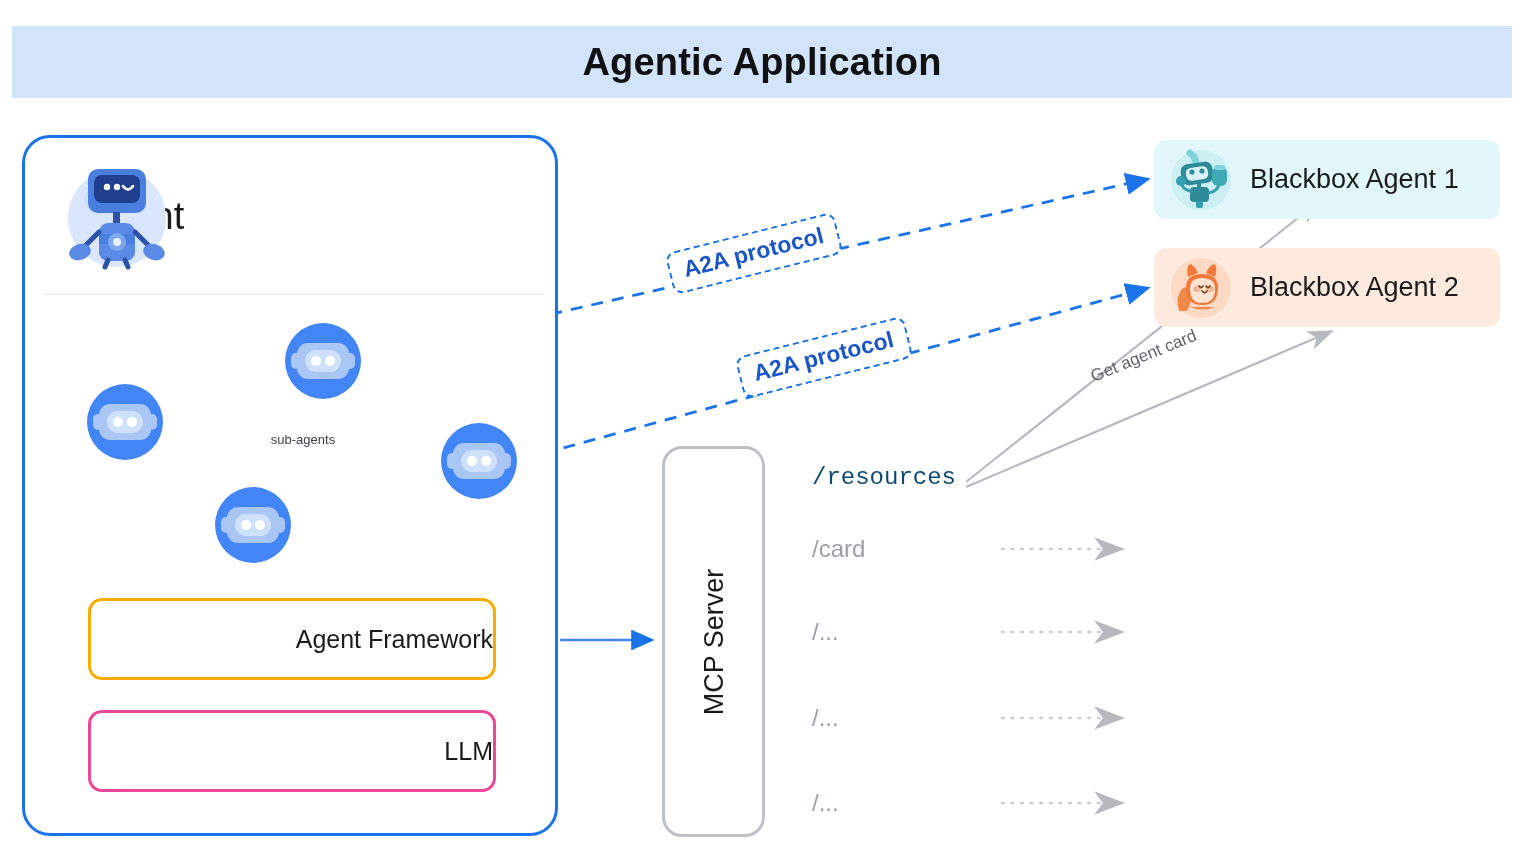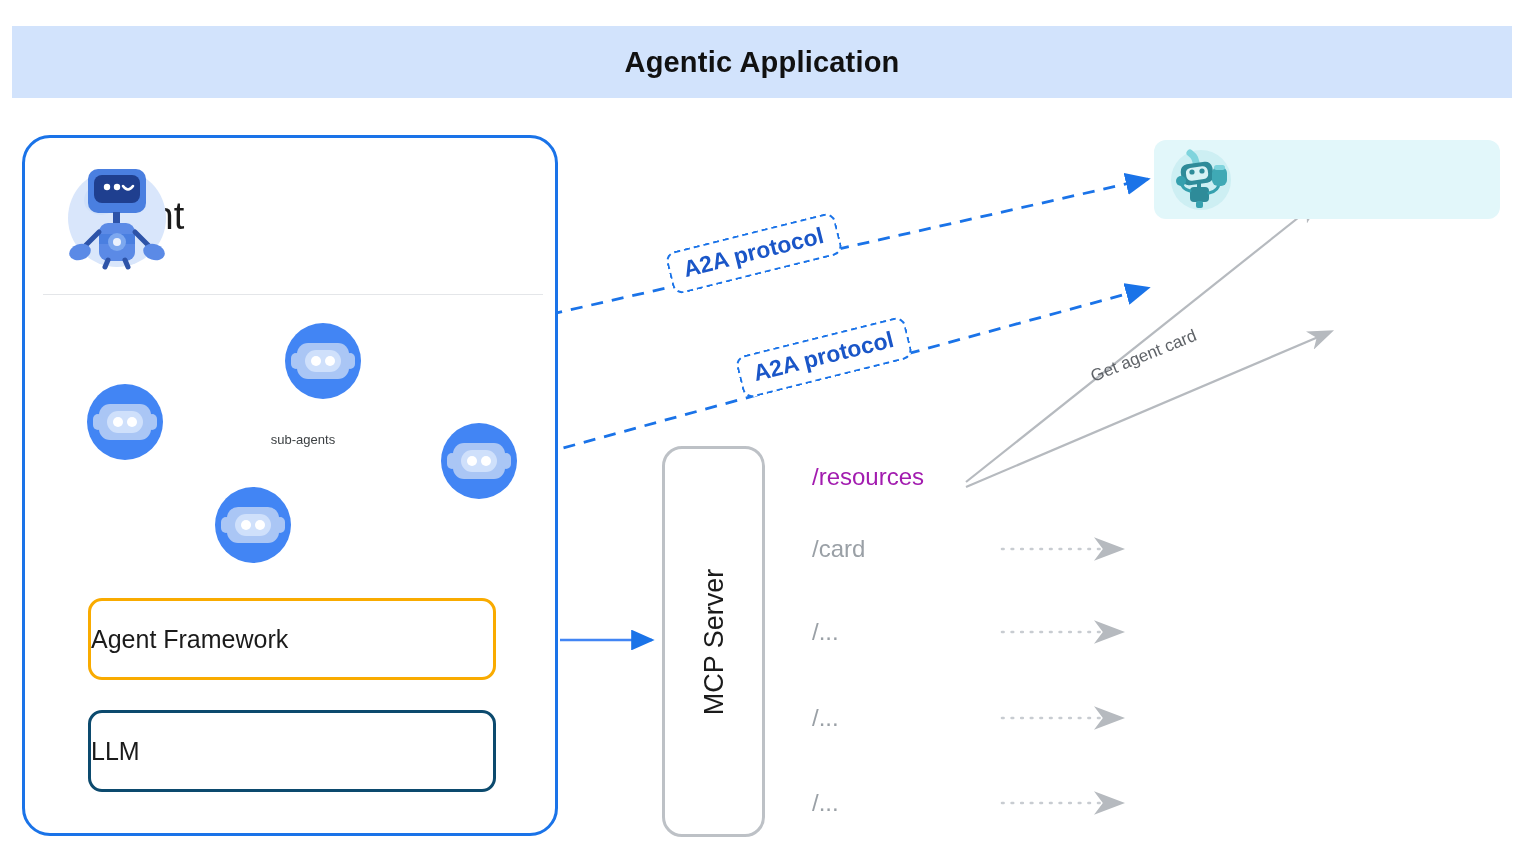--- a/index.html
+++ b/index.html
@@ -12,21 +12,21 @@
     position:relative;
   }
   #stage { position:absolute; inset:0; }
 
   
   .header-banner{
     position:absolute; left:12px; top:26px; width:1500px; height:72px;
     background:#d2e3fc; display:flex; align-items:center; justify-content:center;
   }
   .header-title{
-    font-size:29px; font-weight:bold; color:#111111; letter-spacing:.2px;
+    font-size:38px; font-weight:bold; color:#111111; letter-spacing:.2px;
   }
 
   
   .agent-card{
     position:absolute; left:22px; top:135px; width:536px; height:701px;
     border:3px solid #1a73e8; border-radius:28px; background:#fff;
   }
   .agent-header{
     position:absolute; left:0; top:0; width:100%; height:156px;
     display:flex; align-items:center; padding-left:28px;
@@ -46,41 +46,41 @@
   }
   .subagent{ position:absolute; width:78px; height:78px; }
   .sa-top   { left:284px; top:322px; }
   .sa-left  { left:86px;  top:383px; }
   .sa-right { left:440px; top:422px; }
   .sa-bot   { left:214px; top:486px; }
 
   
   .lane{
     position:absolute; left:88px; width:408px; height:82px;
-    border-radius:14px; display:flex; align-items:center; justify-content:flex-start;
+    border-radius:14px; display:flex; align-items:center; justify-content:flex-end;
     font-size:25px; color:#1b1b1b; background:#fff;
   }
   .lane-framework{ top:598px; border:3px solid #f9ab00; }
-  .lane-llm{ top:710px; border:3px solid #0c4a6e; }
+  .lane-llm{ top:710px; border:3px solid #ec4899; }
 
   
   .mcp-box{
     position:absolute; left:662px; top:446px; width:103px; height:391px;
     border:3px solid #bdc1c6; border-radius:20px; background:#fff;
   }
   .mcp-label{
     position:absolute; left:50%; top:50%;
     transform:translate(-50%,-50%) rotate(-90deg);
     white-space:nowrap; font-size:27px; color:#1b1b1b;
   }
 
   
   .res-row{ position:absolute; left:812px; height:30px; display:flex; align-items:center; }
   .res-label{ font-size:24px; white-space:nowrap; }
-  .res-active .res-label{ color:#a21caf; }
+  .res-active .res-label{ color:#0c4a6e;font-family:Liberation Mono, monospace; }
   .res-muted  .res-label{ color:#9aa0a6; }
 
   
   .bb-card{
     position:absolute; left:1154px; width:346px; height:79px; border-radius:12px;
     display:flex; align-items:center; padding-left:14px;
   }
   .bb-1{ top:140px; background:#e2f7fa; }
   .bb-2{ top:248px; background:#fdeade; }
   .bb-label{ font-size:27px; color:#1b1b1b; margin-left:16px; white-space:nowrap; }
@@ -264,21 +264,39 @@
       <circle cx="34" cy="24" r="2.6" fill="#2e8b99"></circle>
       <rect x="29" y="34" width="4" height="9" fill="#2e8b99"></rect>
       <rect x="22" y="40" width="19" height="15" rx="4" fill="#2e8b99"></rect>
       <rect x="28" y="54" width="7" height="7" rx="2" fill="#35a0ae"></rect>
       <path d="M22 44 q-8 -2 -9 -9" stroke="#35a0ae" stroke-width="3" fill="none" stroke-linecap="round"></path>
       <circle cx="13" cy="34" r="5" fill="#35a0ae"></circle>
       <path d="M41 46 q10 -2 10 -11" stroke="#35a0ae" stroke-width="3" fill="none" stroke-linecap="round"></path>
       <rect x="44" y="20" width="15" height="19" rx="6" fill="#3fa9b5"></rect>
       <rect x="46" y="18" width="11" height="5" rx="2.5" fill="#7fd4dd"></rect>
     </svg>
-  </div>
-
+    <span class="bb-label">Blackbox Agent 1</span>
+  </div>
+
+  <div class="bb-card bb-2">
+    <svg class="bb-avatar" viewBox="0 0 66 66">
+      <circle cx="33" cy="33" r="30" fill="#fbd9c2"></circle>
+      <path d="M11 56 q-4 -14 3 -22 q5 -4 7 3 q4 10 -2 19 z" fill="#f08a4b"></path>
+      <path d="M20 22 q-2 -11 2 -13 q5 2 8 9 z" fill="#f3793a"></path>
+      <path d="M47 22 q3 -11 -1 -13 q-5 2 -8 9 z" fill="#f3793a"></path>
+      <path d="M18 33 q0 -14 16 -14 q16 0 16 14 q0 17 -16 17 q-16 0 -16 -17 z" fill="#f3793a"></path>
+      <path d="M22 34 q0 -11 12 -11 q13 0 13 11 q0 14 -13 14 q-12 0 -12 -14 z" fill="#fbe3d2"></path>
+      <ellipse cx="29" cy="34" rx="4" ry="3" fill="#e8b998"></ellipse>
+      <ellipse cx="42" cy="34" rx="4" ry="3" fill="#e8b998"></ellipse>
+      <path d="M31 31 q2 3 4 0" stroke="#7b4a2a" stroke-width="1.8" fill="none" stroke-linecap="round"></path>
+      <path d="M38 31 q2 3 4 0" stroke="#7b4a2a" stroke-width="1.8" fill="none" stroke-linecap="round"></path>
+      <path d="M34 36 q2.5 3.5 5 0" stroke="#7b4a2a" stroke-width="1.8" fill="none" stroke-linecap="round"></path>
+      <path d="M22 52 q12 5 25 0" fill="#f08a4b"></path>
+    </svg>
+    <span class="bb-label">Blackbox Agent 2</span>
+  </div>
 
   <div class="chip chip-1">A2A protocol</div>
   <div class="chip chip-2">A2A protocol</div>
 
   <div class="gac-label">Get agent card</div>
 
 </div>
 
 </body></html>

